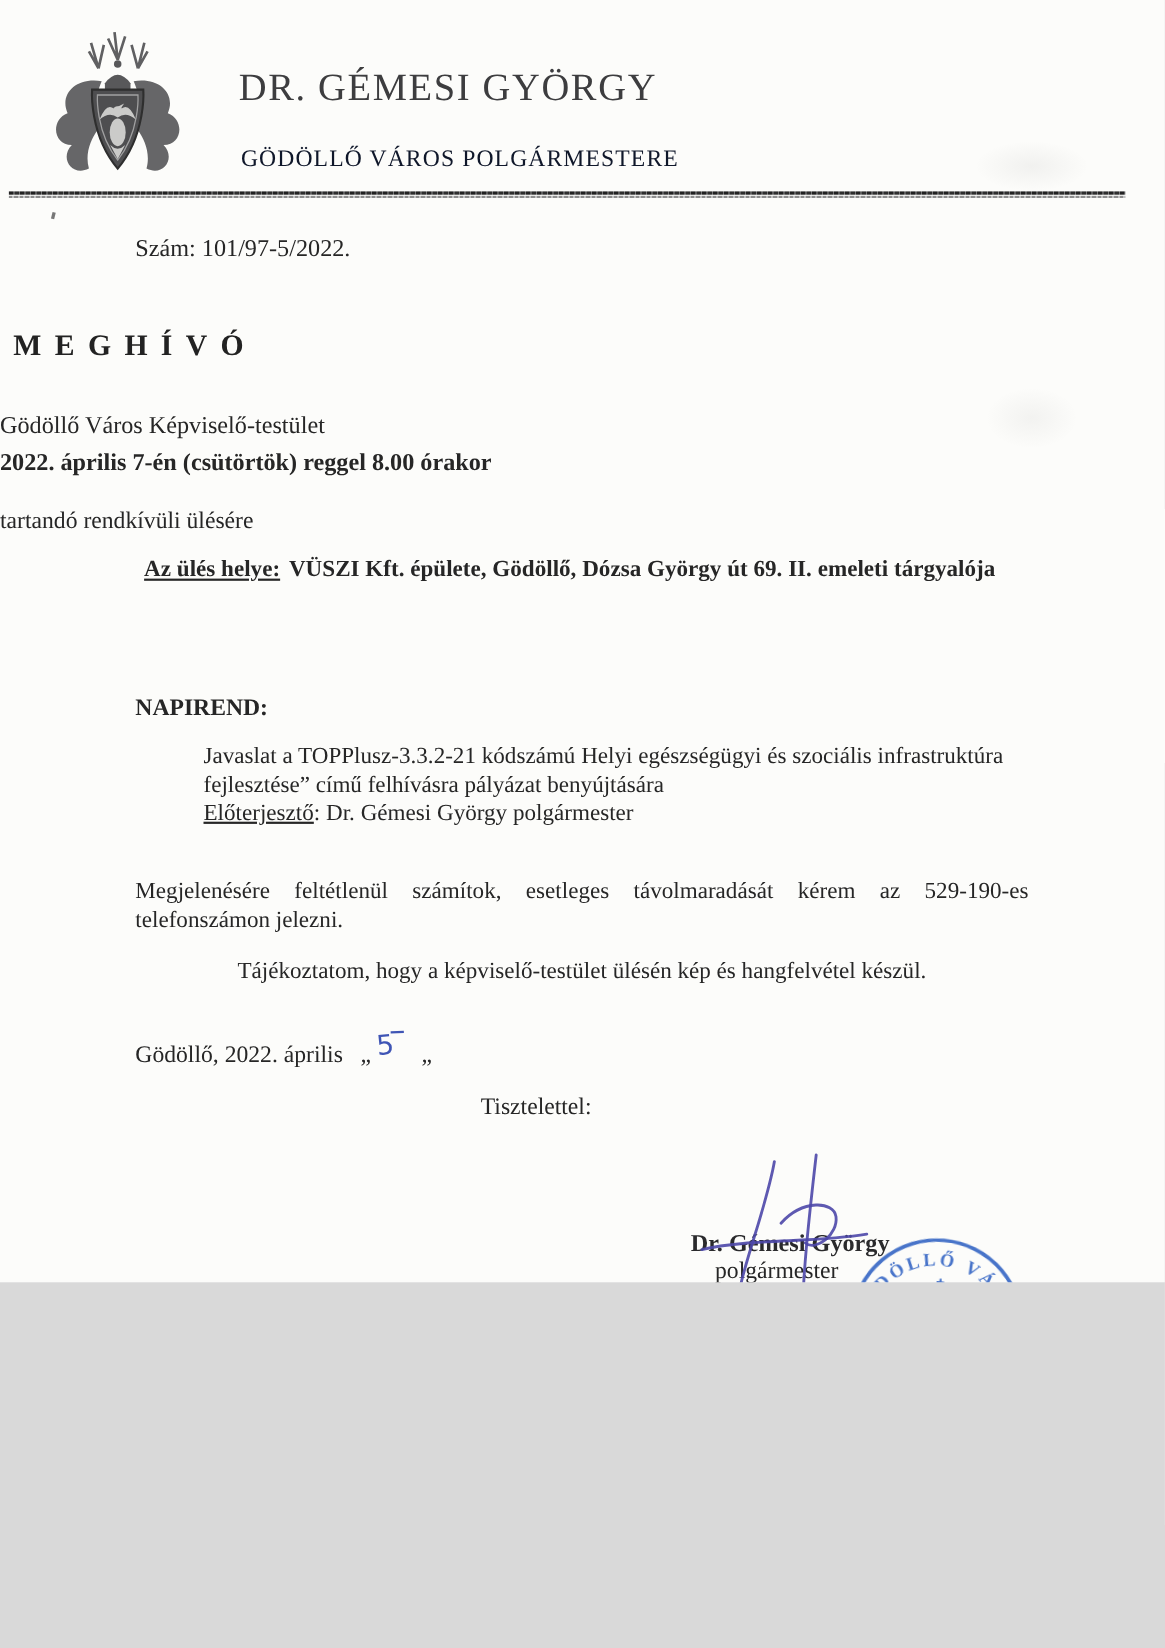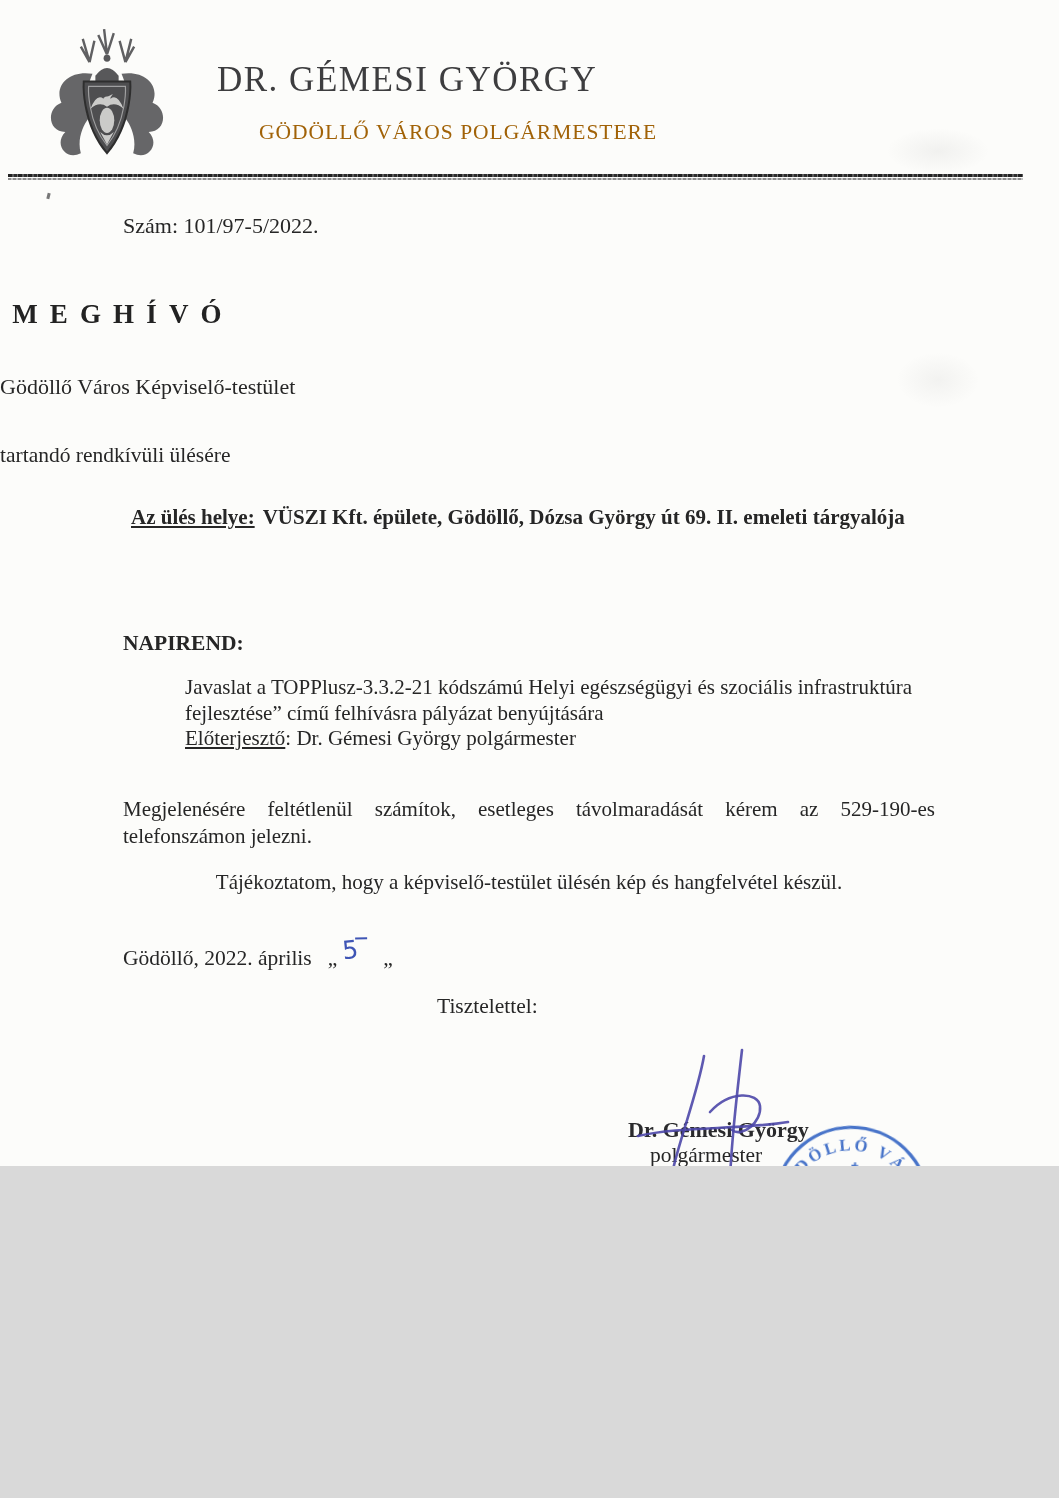--- a/index.html
+++ b/index.html
@@ -5,36 +5,36 @@
   html,body { margin:0; padding:0; background:#d9d9d9; }
   .page {
     position:relative; width:1059px; height:1166px; margin:0 auto;
     background:#fcfcfa; overflow:hidden;
     font-family:"Liberation Serif", serif; color:#262626;
   }
   .abs { position:absolute; white-space:nowrap; }
 
   
   .hdr-name  { left:217px; top:60px;  font-size:35px; letter-spacing:1.5px; color:#3d3d3f; }
-  .hdr-sub   { left:219px; top:120px; font-size:21.5px; letter-spacing:1px; color:#a16207;margin-left:40px; }
+  .hdr-sub   { left:219px; top:132px; font-size:21.5px; letter-spacing:1px; color:#0f172a; }
   .arms      { position:absolute; left:44px; top:24px; width:126px; height:148px; filter:blur(.2px); }
 
   .divider   { position:absolute; left:8px; right:36px; top:174px; }
   .divider .l1 { height:3px;
     background:repeating-linear-gradient(90deg,#222 0 4px,#5c5c5c 4px 6px,#2e2e2e 6px 9px,#777 9px 10px); }
   .divider .l2 { margin-top:1px; height:2px;
     background:repeating-linear-gradient(90deg,#8d8d8d 0 3px,#c2c2c2 3px 5px); }
 
   .szam      { left:123px; top:213px; font-size:22px; }
 
   .center-line { position:absolute; left:0; width:100%; text-align:left; white-space:nowrap; }
   .title     { top:299px; font-size:27px; font-weight:bold; letter-spacing:.45em; text-indent:.45em; color:#222; }
   .org       { top:358px; font-size:22px;margin-top:16px; }
   .datetime  { top:407px; font-size:22px; font-weight:bold; }
-  .kind      { top:443px; font-size:21.5px; }
+  .kind      { top:461px; font-size:21.5px; }
 
   .location  { left:131px; top:505px; font-size:21px; font-weight:bold; }
   .location .lbl { text-decoration:underline; }
   .location .val { margin-left:8px; }
 
   .napirend  { left:123px; top:631px; font-size:21.5px; font-weight:bold; }
   .agenda    { position:absolute; left:185px; top:675px; font-size:21px; line-height:25.5px; white-space:nowrap; }
   .agenda .p-lbl { text-decoration:underline; }
 
   .para { position:absolute; left:123px; width:812px; font-size:21px; line-height:27px;
@@ -105,20 +105,21 @@
   <div class="divider">
       <div class="l1"></div>
       <div class="l2"></div>
     </div>
   <div class="dot"></div>
 
   <div class="abs szam">Szám: 101/97-5/2022.</div>
 
   <div class="center-line title">MEGHÍVÓ</div>
   <div class="center-line org">Gödöllő Város Képviselő-testület</div>
+  <div class="center-line datetime">2022. április 7-én (csütörtök) reggel 8.00 órakor</div>
   <div class="center-line kind">tartandó rendkívüli ülésére</div>
 
   <div class="abs location">
     <span class="lbl">Az ülés helye:</span><span class="val">VÜSZI Kft. épülete, Gödöllő, Dózsa György út 69. II. emeleti tárgyalója</span>
   </div>
 
   <div class="abs napirend">NAPIREND:</div>
 
   <div class="agenda">
     <div>Javaslat a TOPPlusz-3.3.2-21 kódszámú Helyi egészségügyi és szociális infrastruktúra</div>

